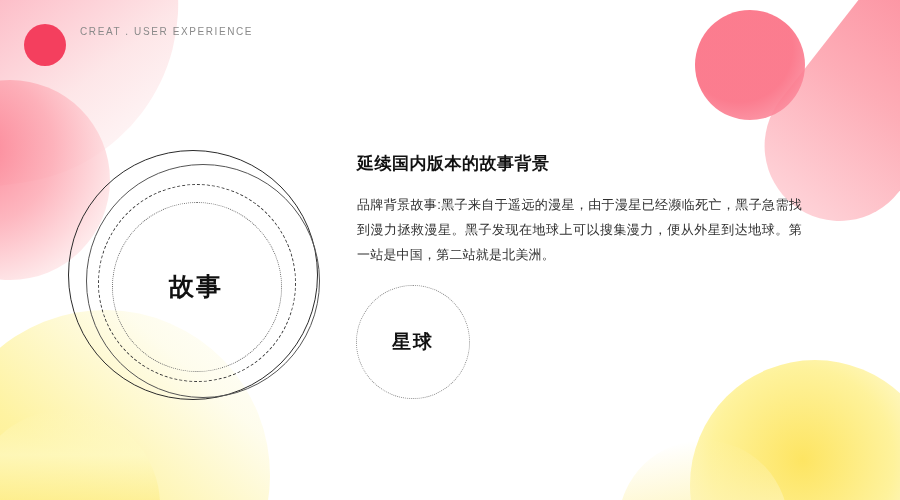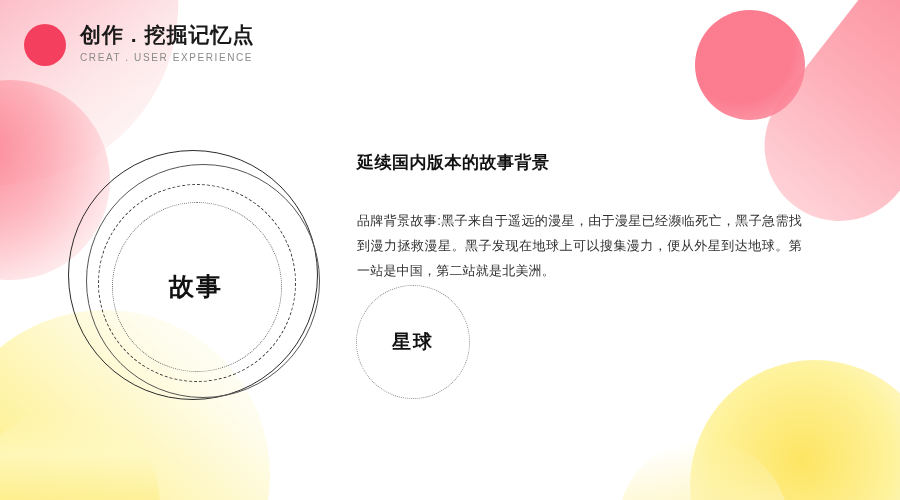--- a/index.html
+++ b/index.html
@@ -205,24 +205,23 @@
     left: 357px;
     top: 152px;
     width: 445px;
   }
   .content-title {
     font-size: 17px;
     font-weight: bold;
     color: #111111;
     letter-spacing: 0.5px;
     line-height: 24px;
-    font-family: Liberation Mono, monospace;
   }
   .content-body {
-    margin-top: 32px;
+    margin-top: 16px;
     font-size: 13px;
     color: #2f2f2f;
     line-height: 25px;
     letter-spacing: 0.2px;
     text-align: justify;
   }
 
   .step-row {
     position: absolute;
     left: 356px;
@@ -254,21 +253,20 @@
   <div class="deco deco-tr-bar"></div>
   <div class="deco deco-tr-circle"></div>
   <div class="deco deco-bl"></div>
   <div class="deco deco-bl2"></div>
   <div class="deco deco-br"></div>
   <div class="deco deco-br2"></div>
 
   <div class="header">
     <div class="header-dot"></div>
     <div class="header-text">
-      <div class="header-title">创作 . 挖掘记忆点</div>
       <div class="header-sub">CREAT . USER EXPERIENCE</div>
     </div>
   </div>
 
   <div class="circle-group">
     <div class="ring ring-outer"></div>
     <div class="ring ring-outer2"></div>
     <div class="ring ring-dashed"></div>
     <div class="ring ring-dotted"></div>
     <div class="ring-label">故事</div>

